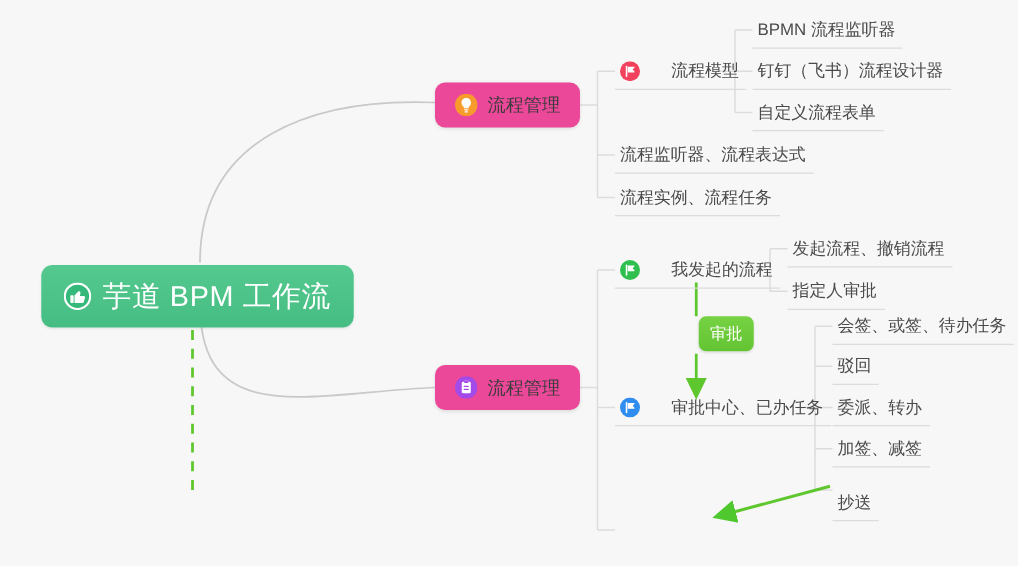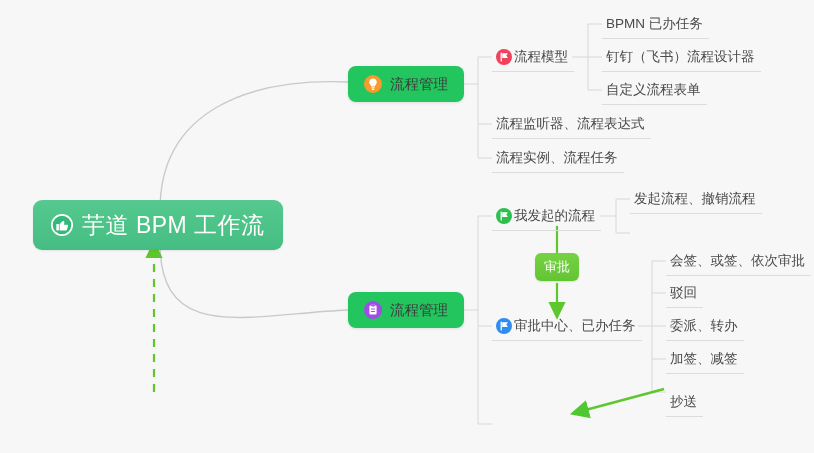--- a/index.html
+++ b/index.html
@@ -48,52 +48,53 @@
     padding: 0 18px;
     height: 50px;
     font-size: 23px;
     letter-spacing: 0.5px;
     box-shadow: 0 1px 2px rgba(0,0,0,0.08);
   }
   .node-root .label { margin-left: 9px; }
 
   
   .node-card {
-    background: #22c55e;
+    background: #ec4899;
     border-radius: 8px;
     padding: 0 16px;
     height: 36px;
     font-size: 14.5px;
     color: #3c3c3c;
     box-shadow: 0 1px 3px rgba(0,0,0,0.10);
   }
   .node-card .label { margin-left: 8px; }
 
   
   .node-line {
     height: 30px;
     font-size: 13.5px;
     color: #4a4a4a;
     border-bottom: 1px solid #dcdcdc;
     padding: 0 6px 0 4px;
   }
-  .node-line .label { margin-left: 2px; }
+  .node-line .label { margin-left: 25px; }
   .node-line.no-icon .label { margin-left: 0; }
 
   
   .node-tag {
     background: #6ECC3A;
     background: linear-gradient(180deg, #76d243 0%, #63c432 100%);
     border-radius: 6px;
     color: #ffffff;
     font-size: 13px;
     height: 28px;
     padding: 0 9px;
     justify-content: center;
     box-shadow: 0 1px 2px rgba(0,0,0,0.10);
+    margin-left: 24px;
   }
 
   
   .icon {
     display: inline-flex;
     align-items: center;
     justify-content: center;
     flex: 0 0 auto;
     border-radius: 50%;
   }
@@ -162,21 +163,21 @@
     </defs>
 
     <path d="M 154 392 L 154 248" stroke="#5FC72E" stroke-width="2.2" stroke-dasharray="8 7" fill="none" marker-end="url(#ah-green)"></path>
 
     <path d="M 557 226 L 557 253" stroke="#5FC72E" stroke-width="2.2" fill="none"></path>
     <path d="M 557 283 L 557 312" stroke="#5FC72E" stroke-width="2.2" fill="none" marker-end="url(#ah-green2)"></path>
 
     <path d="M 664 389 L 578 412" stroke="#5FC72E" stroke-width="2.4" fill="none" marker-end="url(#ah-green3)"></path>
   </svg>
 
-  <div class="node node-root" style="left:33px; top:200px;">
+  <div class="node node-root" style="left:33px; top:212px;">
     <span class="icon icon-22">
       <svg viewBox="0 0 22 22" width="22" height="22">
         <circle cx="11" cy="11" r="11" fill="#ffffff"></circle>
         <circle cx="11" cy="11" r="9.3" fill="#35b97a"></circle>
         <path d="M9.6 16.4h5.1c.6 0 1.1-.35 1.27-.9l1.05-3.4c.2-.66-.3-1.32-1.02-1.32h-3.1l.45-2.3c.12-.62-.2-1.25-.78-1.48-.4-.16-.85-.04-1.12.3L8.6 10.2v6.2h1z" fill="#ffffff"></path>
         <rect x="5.3" y="10.1" width="2.6" height="6.3" rx="0.6" fill="#ffffff"></rect>
       </svg>
     </span>
     <span class="label">芋道 BPM 工作流</span>
   </div>
@@ -198,21 +199,21 @@
       <svg viewBox="0 0 16 16" width="16" height="16">
         <circle cx="8" cy="8" r="8" fill="#F2415C"></circle>
         <rect x="4.6" y="3.6" width="1.25" height="9" rx="0.6" fill="#ffffff"></rect>
         <path d="M6.2 4.3h5.1c.35 0 .5.4.28.66L10.2 6.6l1.38 1.64c.22.26.07.66-.28.66H6.2z" fill="#ffffff"></path>
       </svg>
     </span>
     <span class="label">流程模型</span>
   </div>
 
   <div class="node node-line no-icon" style="left:602px; top:9px;">
-    <span class="label">BPMN 已办任务</span>
+    <span class="label">BPMN 流程监听器</span>
   </div>
   <div class="node node-line no-icon" style="left:602px; top:42px;">
     <span class="label">钉钉（飞书）流程设计器</span>
   </div>
   <div class="node node-line no-icon" style="left:602px; top:75px;">
     <span class="label">自定义流程表单</span>
   </div>
 
   <div class="node node-line no-icon" style="left:492px; top:143px;">
     <span class="label">流程实例、流程任务</span>
@@ -242,34 +243,37 @@
         <rect x="4.6" y="3.6" width="1.25" height="9" rx="0.6" fill="#ffffff"></rect>
         <path d="M6.2 4.3h5.1c.35 0 .5.4.28.66L10.2 6.6l1.38 1.64c.22.26.07.66-.28.66H6.2z" fill="#ffffff"></path>
       </svg>
     </span>
     <span class="label">我发起的流程</span>
   </div>
 
   <div class="node node-line no-icon" style="left:630px; top:184px;">
     <span class="label">发起流程、撤销流程</span>
   </div>
+  <div class="node node-line no-icon" style="left:630px; top:218px;">
+    <span class="label">指定人审批</span>
+  </div>
 
   <div class="node node-line" style="left:492px; top:311px;">
     <span class="icon icon-16">
       <svg viewBox="0 0 16 16" width="16" height="16">
         <circle cx="8" cy="8" r="8" fill="#2E8DEE"></circle>
         <rect x="4.6" y="3.6" width="1.25" height="9" rx="0.6" fill="#ffffff"></rect>
         <path d="M6.2 4.3h5.1c.35 0 .5.4.28.66L10.2 6.6l1.38 1.64c.22.26.07.66-.28.66H6.2z" fill="#ffffff"></path>
       </svg>
     </span>
     <span class="label">审批中心、已办任务</span>
   </div>
 
   <div class="node node-line no-icon" style="left:666px; top:246px;">
-    <span class="label">会签、或签、依次审批</span>
+    <span class="label">会签、或签、待办任务</span>
   </div>
   <div class="node node-line no-icon" style="left:666px; top:278px;font-family:Liberation Serif, serif;">
     <span class="label">驳回</span>
   </div>
   <div class="node node-line no-icon" style="left:666px; top:311px;">
     <span class="label">委派、转办</span>
   </div>
   <div class="node node-line no-icon" style="left:666px; top:344px;">
     <span class="label">加签、减签</span>
   </div>

